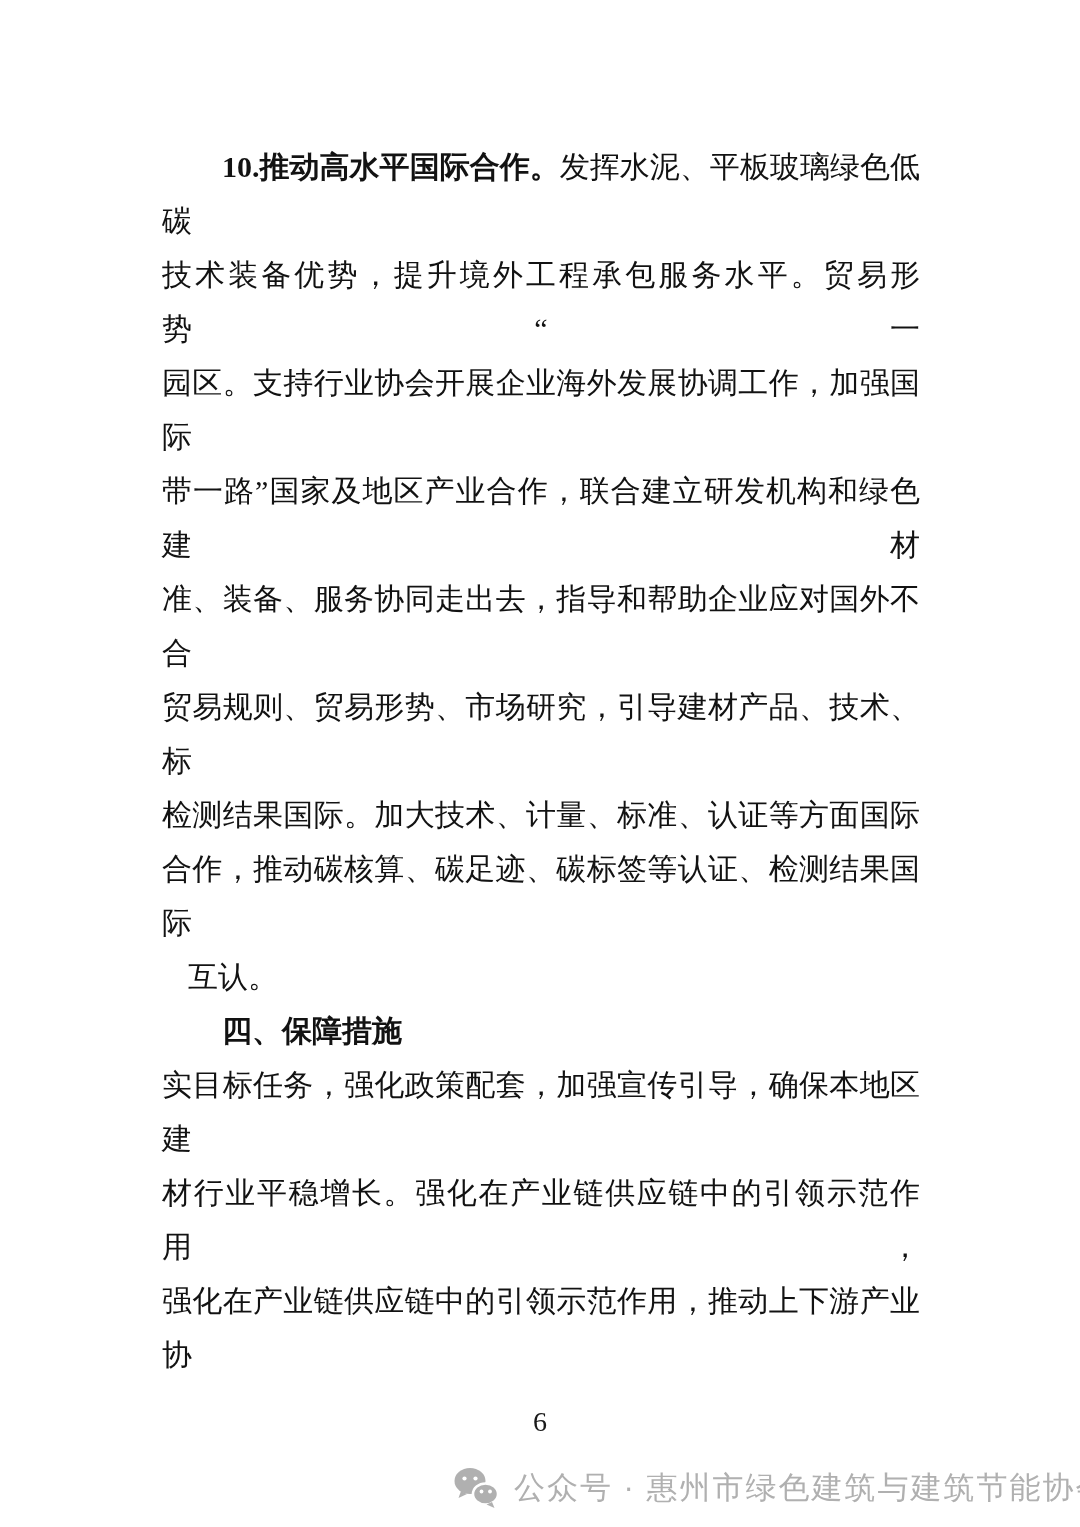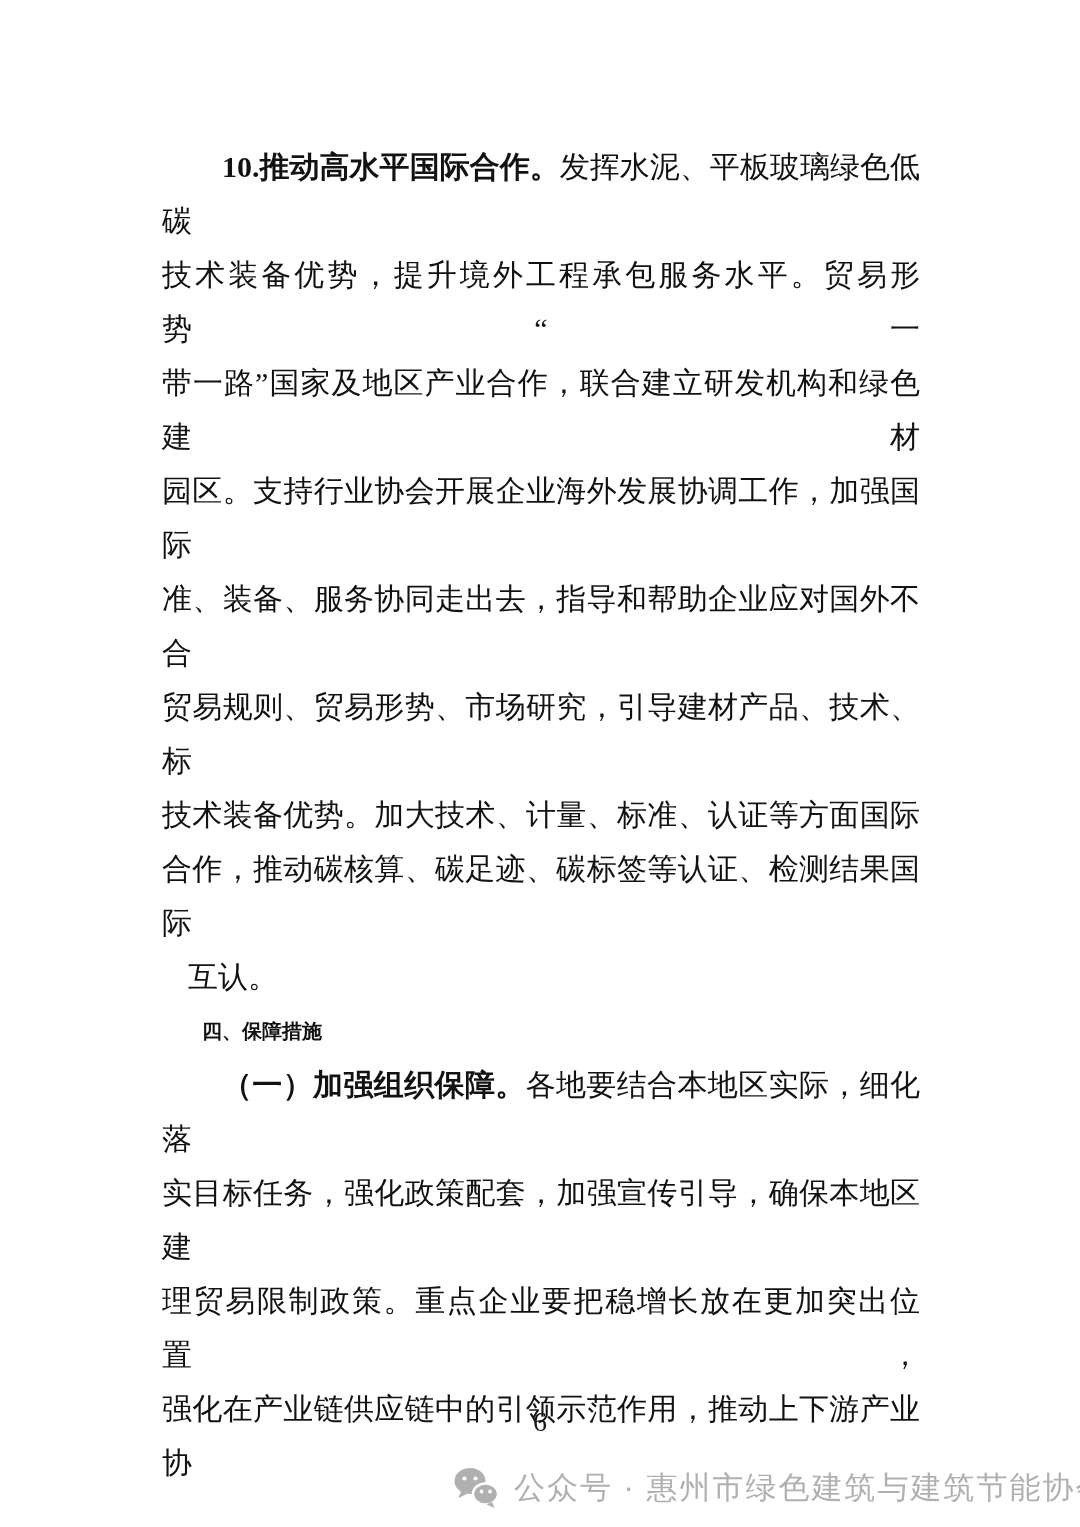--- a/index.html
+++ b/index.html
@@ -39,21 +39,21 @@
     text-align-last: left;
     margin-left: 26px;
   }
   .lead {
     font-weight: bold;
   }
   .heading {
     font-family: "Liberation Sans", "DejaVu Sans", sans-serif;
     font-weight: bold;
     text-indent: 2em;
-    font-size: 20px;
+    font-size: 30px;
     line-height: 54px;
     text-align: left;
   }
   .page-number {
     position: absolute;
     top: 1402px;
     left: 0;
     width: 1080px;
     text-align: center;
     font-size: 28px;
@@ -81,33 +81,32 @@
 </style>
 </head>
 <body>
 
 <div class="page">
 
   <div class="content" id="content">
       <p class="para">
         <span class="line first"><b class="lead">10.推动高水平国际合作。</b>发挥水泥、平板玻璃绿色低碳</span>
         <span class="line">技术装备优势，提升境外工程承包服务水平。贸易形势“一</span>
+        <span class="line">园区。支持行业协会开展企业海外发展协调工作，加强国际</span>
         <span class="line">带一路”国家及地区产业合作，联合建立研发机构和绿色建材</span>
-        <span class="line">园区。支持行业协会开展企业海外发展协调工作，加强国际</span>
         <span class="line">准、装备、服务协同走出去，指导和帮助企业应对国外不合</span>
         <span class="line">贸易规则、贸易形势、市场研究，引导建材产品、技术、标</span>
-        <span class="line">技术装备优势。加大技术、计量、标准、认证等方面国际</span>
+        <span class="line">检测结果国际。加大技术、计量、标准、认证等方面国际</span>
         <span class="line">合作，推动碳核算、碳足迹、碳标签等认证、检测结果国际</span>
         <span class="line last">互认。</span>
       </p>
       <div class="heading">四、保障措施</div>
       <p class="para">
-        <span class="line first"><b class="lead">（一）加强组织保障。</b>各地要结合本地区实际，细化落</span>
         <span class="line">实目标任务，强化政策配套，加强宣传引导，确保本地区建</span>
-        <span class="line">理贸易限制政策。重点企业要把稳增长放在更加突出位置，</span>
+        <span class="line">材行业平稳增长。强化在产业链供应链中的引领示范作用，</span>
         <span class="line">强化在产业链供应链中的引领示范作用，推动上下游产业协</span>
       </p>
     </div>
 
   <div class="page-number">6</div>
 
   <div class="watermark">
     <span class="wm-icon">
       <svg width="48" height="42" viewBox="0 0 48 42" xmlns="http://www.w3.org/2000/svg">
         <ellipse cx="18" cy="14" rx="15.5" ry="13" fill="#b0b0b0"></ellipse>

